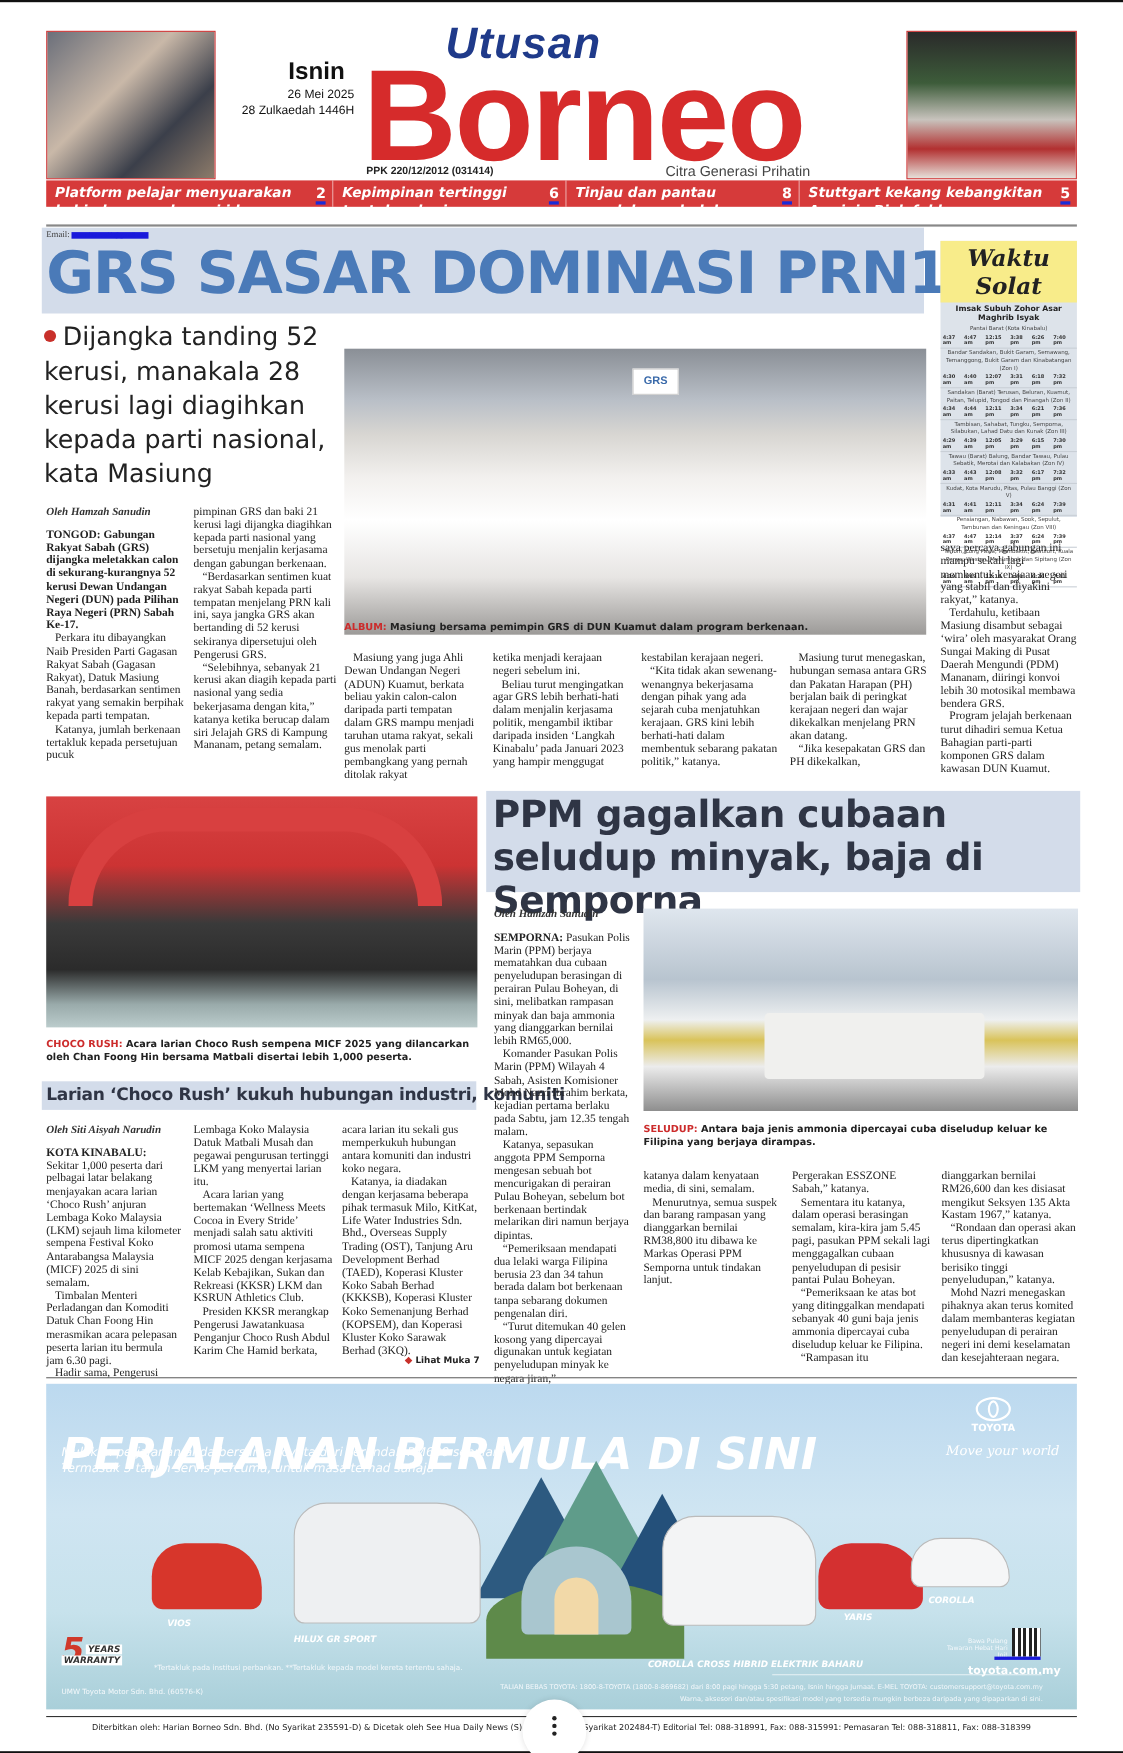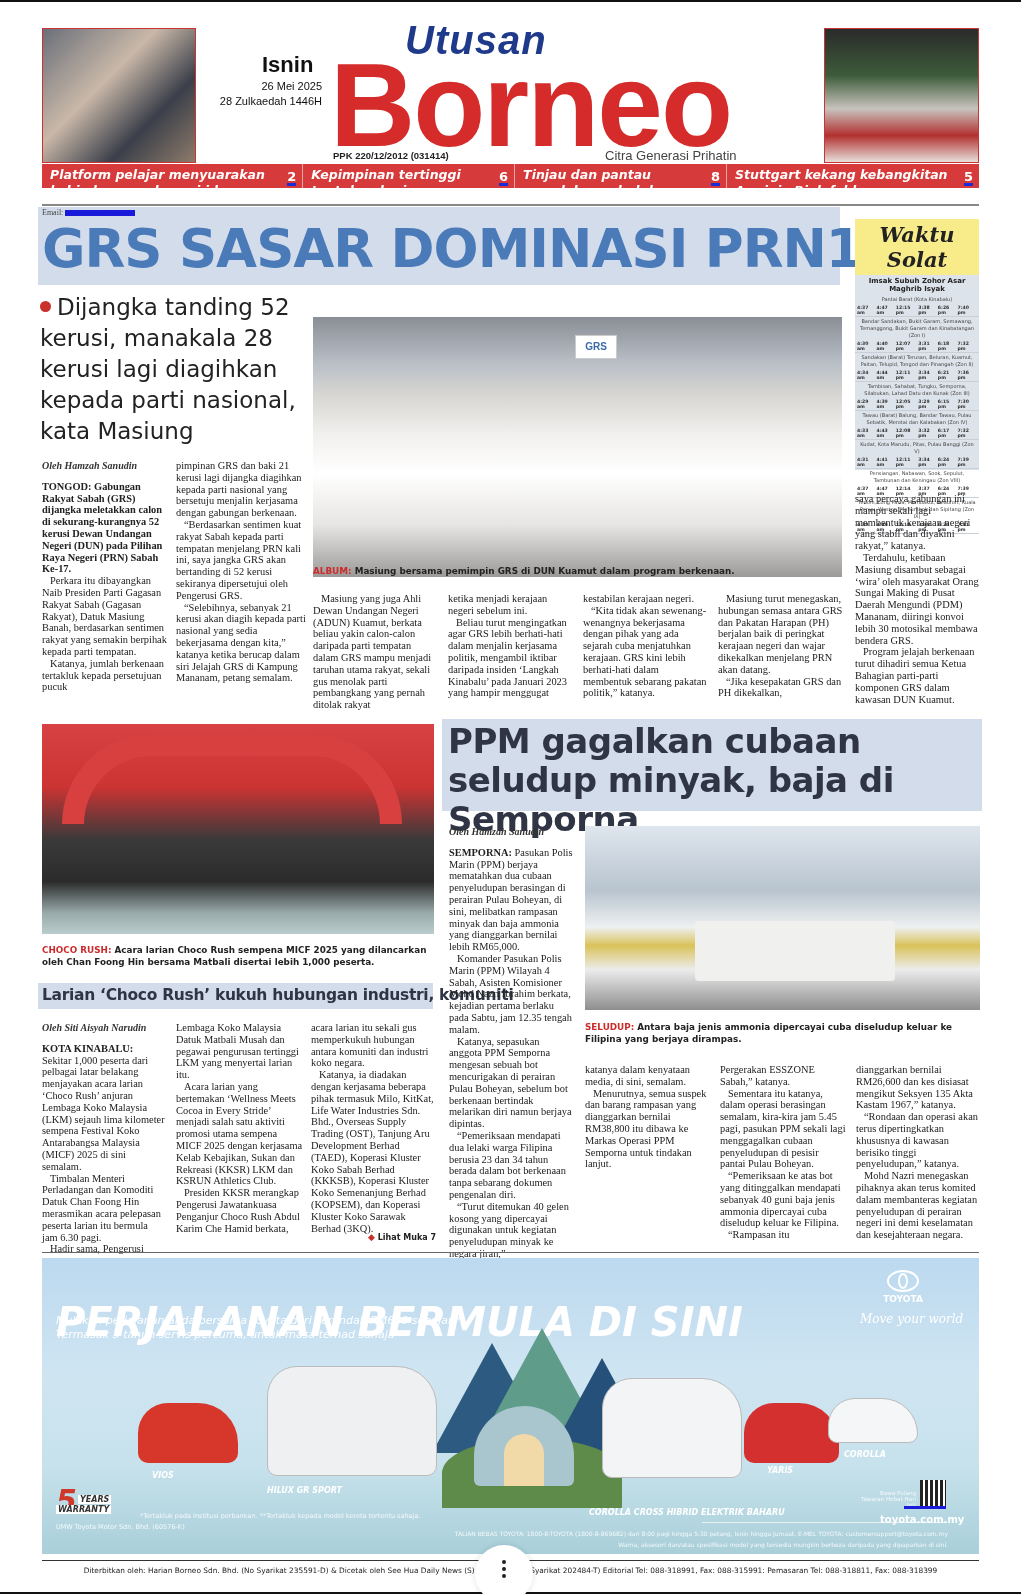--- a/index.html
+++ b/index.html
@@ -357,21 +357,21 @@
 
   <div class="abs" style="left:878px;top:222px;width:26px;height:26px;background:repeating-linear-gradient(90deg,#222 0 3px,#fff 3px 5px),#fff;"></div>
   <div class="abs ad-fine" style="left:810px;top:232px;text-align:right;width:64px;font-size:5.6px;">
     <div>Bawa Pulang</div>
     <div>Tawaran Hebat Hari Ini!</div>
   </div>
   <div class="abs" style="left:862px;top:248px;width:42px;height:3px;background:#1a1adb;"></div>
   <div class="abs" style="left:660px;top:264px;width:245px;border-top:1px solid rgba(255,255,255,0.7);"></div>
   <div class="abs" style="left:838px;top:256px;font-family:'DejaVu Sans',sans-serif;font-weight:bold;font-size:10px;color:#fff;">toyota.com.my</div>
 
-  <div class="abs ad-fine" style="left:14px;top:265px;text-align:center;">UMW Toyota Motor Sdn. Bhd. (60576-K)</div>
+  <div class="abs ad-fine" style="left:14px;top:276px;text-align:center;">UMW Toyota Motor Sdn. Bhd. (60576-K)</div>
   <div class="abs ad-fine" style="left:350px;top:272px;width:556px;text-align:right;white-space:nowrap;overflow:hidden;font-size:6px;">TALIAN BEBAS TOYOTA: 1800-8-TOYOTA (1800-8-869682) dari 8:00 pagi hingga 5:30 petang, Isnin hingga Jumaat. E-MEL TOYOTA: customersupport@toyota.com.my</div>
   <div class="abs ad-fine" style="left:350px;top:283px;width:556px;text-align:right;white-space:nowrap;font-size:6px;">Warna, aksesori dan/atau spesifikasi model yang tersedia mungkin berbeza daripada yang dipaparkan di sini.</div>
 </div>
 
 <div class="abs rule" style="left:42px;top:1560px;width:937px;"></div>
 <div class="abs footer" style="left:42px;top:1566px;width:937px;">Diterbitkan oleh: Harian Borneo Sdn. Bhd. (No Syarikat 235591-D) &amp; Dicetak oleh See Hua Daily News (S) Sdn. Bhd. (No Syarikat 202484-T) Editorial Tel: 088-318991, Fax: 088-315991: Pemasaran Tel: 088-318811, Fax: 088-318399</div>
 <div class="abs" style="left:0;top:1592px;width:1021px;height:2px;background:#111;"></div>
 
 <div class="abs more-btn" style="left:475px;top:1545px;padding-top:12px;">
   <span></span>

